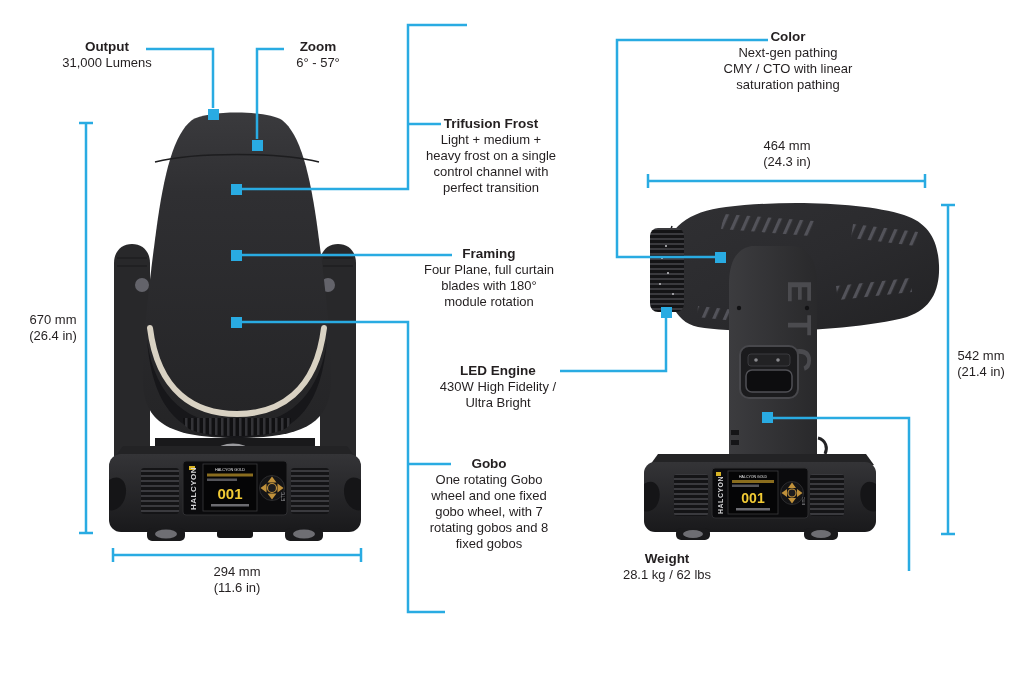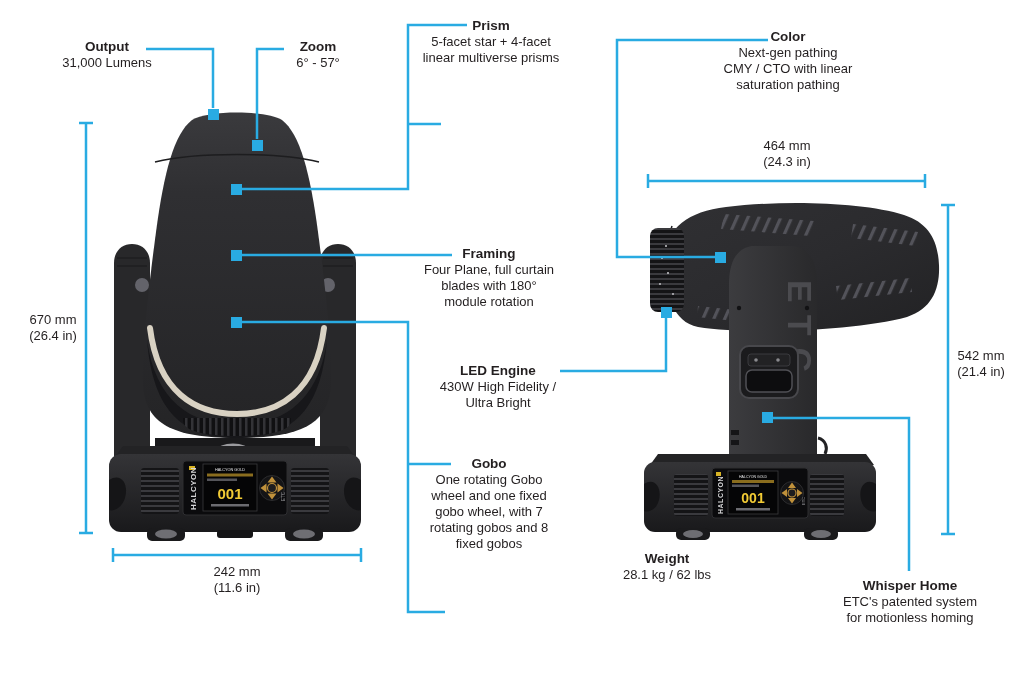--- a/index.html
+++ b/index.html
@@ -203,26 +203,28 @@
   <div class="callout" style="left:32px;top:39px;width:150px">
     <div class="ctitle">Output</div>
     <div>31,000 Lumens</div>
   </div>
 
   <div class="callout" style="left:253px;top:39px;width:130px">
     <div class="ctitle">Zoom</div>
     <div>6° - 57°</div>
   </div>
 
-  <div class="callout" style="left:406px;top:18px;width:170px">
-    <div class="ctitle">Prism</div>
-    <div>5-facet star + 4-facet</div>
-    <div>linear multiverse prisms</div>
-  </div>
-
+
+  <div class="callout" style="left:406px;top:116px;width:170px">
+    <div class="ctitle">Trifusion Frost</div>
+    <div>Light + medium +</div>
+    <div>heavy frost on a single</div>
+    <div>control channel with</div>
+    <div>perfect transition</div>
+  </div>
 
   <div class="callout" style="left:404px;top:246px;width:170px">
     <div class="ctitle">Framing</div>
     <div>Four Plane, full curtain</div>
     <div>blades with 180°</div>
     <div>module rotation</div>
   </div>
 
   <div class="callout" style="left:413px;top:363px;width:170px">
     <div class="ctitle">LED Engine</div>
@@ -245,33 +247,28 @@
     <div>Next-gen pathing</div>
     <div>CMY / CTO with linear</div>
     <div>saturation pathing</div>
   </div>
 
   <div class="callout" style="left:582px;top:551px;width:170px">
     <div class="ctitle">Weight</div>
     <div>28.1 kg / 62 lbs</div>
   </div>
 
-  <div class="callout" style="left:820px;top:578px;width:180px">
-    <div class="ctitle">Whisper Home</div>
-    <div>ETC's patented system</div>
-    <div>for motionless homing</div>
-  </div>
 
   <div class="callout" style="left:8px;top:312px;width:90px">
     <div>670 mm</div>
     <div>(26.4 in)</div>
   </div>
 
   <div class="callout" style="left:152px;top:564px;width:170px">
-    <div>242 mm</div>
+    <div>294 mm</div>
     <div>(11.6 in)</div>
   </div>
 
   <div class="callout" style="left:702px;top:138px;width:170px">
     <div>464 mm</div>
     <div>(24.3 in)</div>
   </div>
 
   <div class="callout" style="left:940px;top:348px;width:82px">
     <div>542 mm</div>

